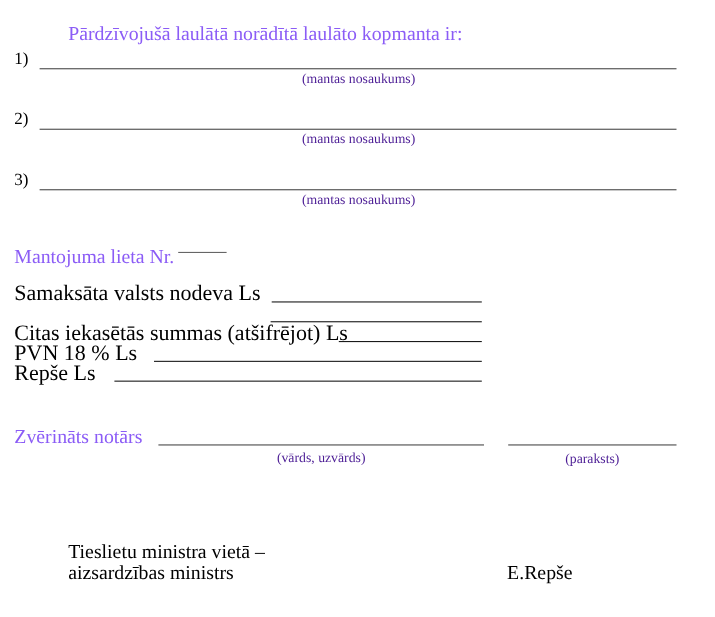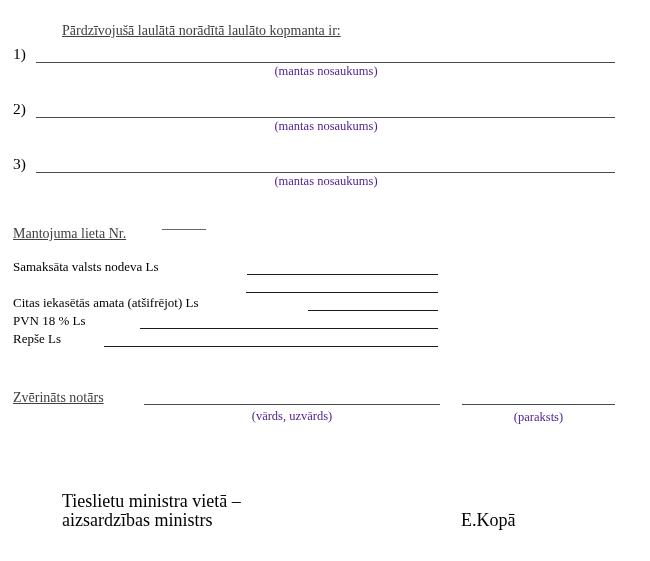--- a/index.html
+++ b/index.html
@@ -17,25 +17,24 @@
   }
   .page {
     position: absolute;
     left: 0; top: 0;
     width: 650px;
     height: 561px;
   }
   
   .txt {
     position: absolute;
-    font-size: 14px;
+    font-size: 18px;
     line-height: 19px;
     white-space: nowrap;
-    color: #404040;
-    text-decoration: underline;
+    color: #8b5cf6;
   }
   .caption {
     position: absolute;
     font-size: 12.5px;
     line-height: 15px;
     white-space: nowrap;
     text-align: center;
     color: #4c1d95;
   }
   
@@ -63,21 +62,21 @@
   .item-num {
     position: absolute;
     font-size: 15.5px;
     line-height: 19px;
     left: 13px;
   }
   
   .fee-label {
     position: absolute;
     left: 13px;
-    font-size: 13px;
+    font-size: 20px;
     line-height: 18px;
     white-space: nowrap;
   }
   
   .footer-line {
     position: absolute;
     font-size: 18px;
     line-height: 19px;
     white-space: nowrap;
   }
@@ -102,33 +101,33 @@
   <div class="caption" style="left:236px; top:174px; width:180px;">(mantas nosaukums)</div>
 
   <div class="txt" style="left:13px; top:224px;">Mantojuma lieta Nr.</div>
   <div class="rule-thin" style="left:162px; top:229px; width:44px;"></div>
 
   <div class="fee-label" style="top:258px;">Samaksāta valsts nodeva Ls</div>
   <div class="rule-dark" style="left:247px; top:274px; width:191px;"></div>
 
   <div class="rule-dark" style="left:246px; top:292px; width:192px;"></div>
 
-  <div class="fee-label" style="top:294px;">Citas iekasētās amata (atšifrējot) Ls</div>
+  <div class="fee-label" style="top:294px;">Citas iekasētās summas (atšifrējot) Ls</div>
   <div class="rule-dark" style="left:308px; top:310px; width:130px;"></div>
 
   <div class="fee-label" style="top:312px;">PVN 18 % Ls</div>
   <div class="rule-dark" style="left:140px; top:328px; width:298px;"></div>
 
   <div class="fee-label" style="top:330px;">Repše Ls</div>
   <div class="rule-dark" style="left:104px; top:346px; width:334px;"></div>
 
   <div class="txt" style="left:13px; top:388px;">Zvērināts notārs</div>
   <div class="rule" style="left:144px; top:404px; width:296px;"></div>
   <div class="caption" style="left:212px; top:409px; width:160px;">(vārds, uzvārds)</div>
 
   <div class="rule" style="left:462px; top:404px; width:153px;"></div>
   <div class="caption" style="left:466px; top:394px; width:145px;margin-top:16px;">(paraksts)</div>
 
   <div class="footer-line" style="left:62px; top:492px;">Tieslietu ministra vietā –</div>
   <div class="footer-line" style="left:62px; top:511px;">aizsardzības ministrs</div>
-  <div class="footer-line" style="left:461px; top:511px;">E.Kopā</div>
+  <div class="footer-line" style="left:461px; top:511px;">E.Repše</div>
 
 </div>
 
 </body></html>

